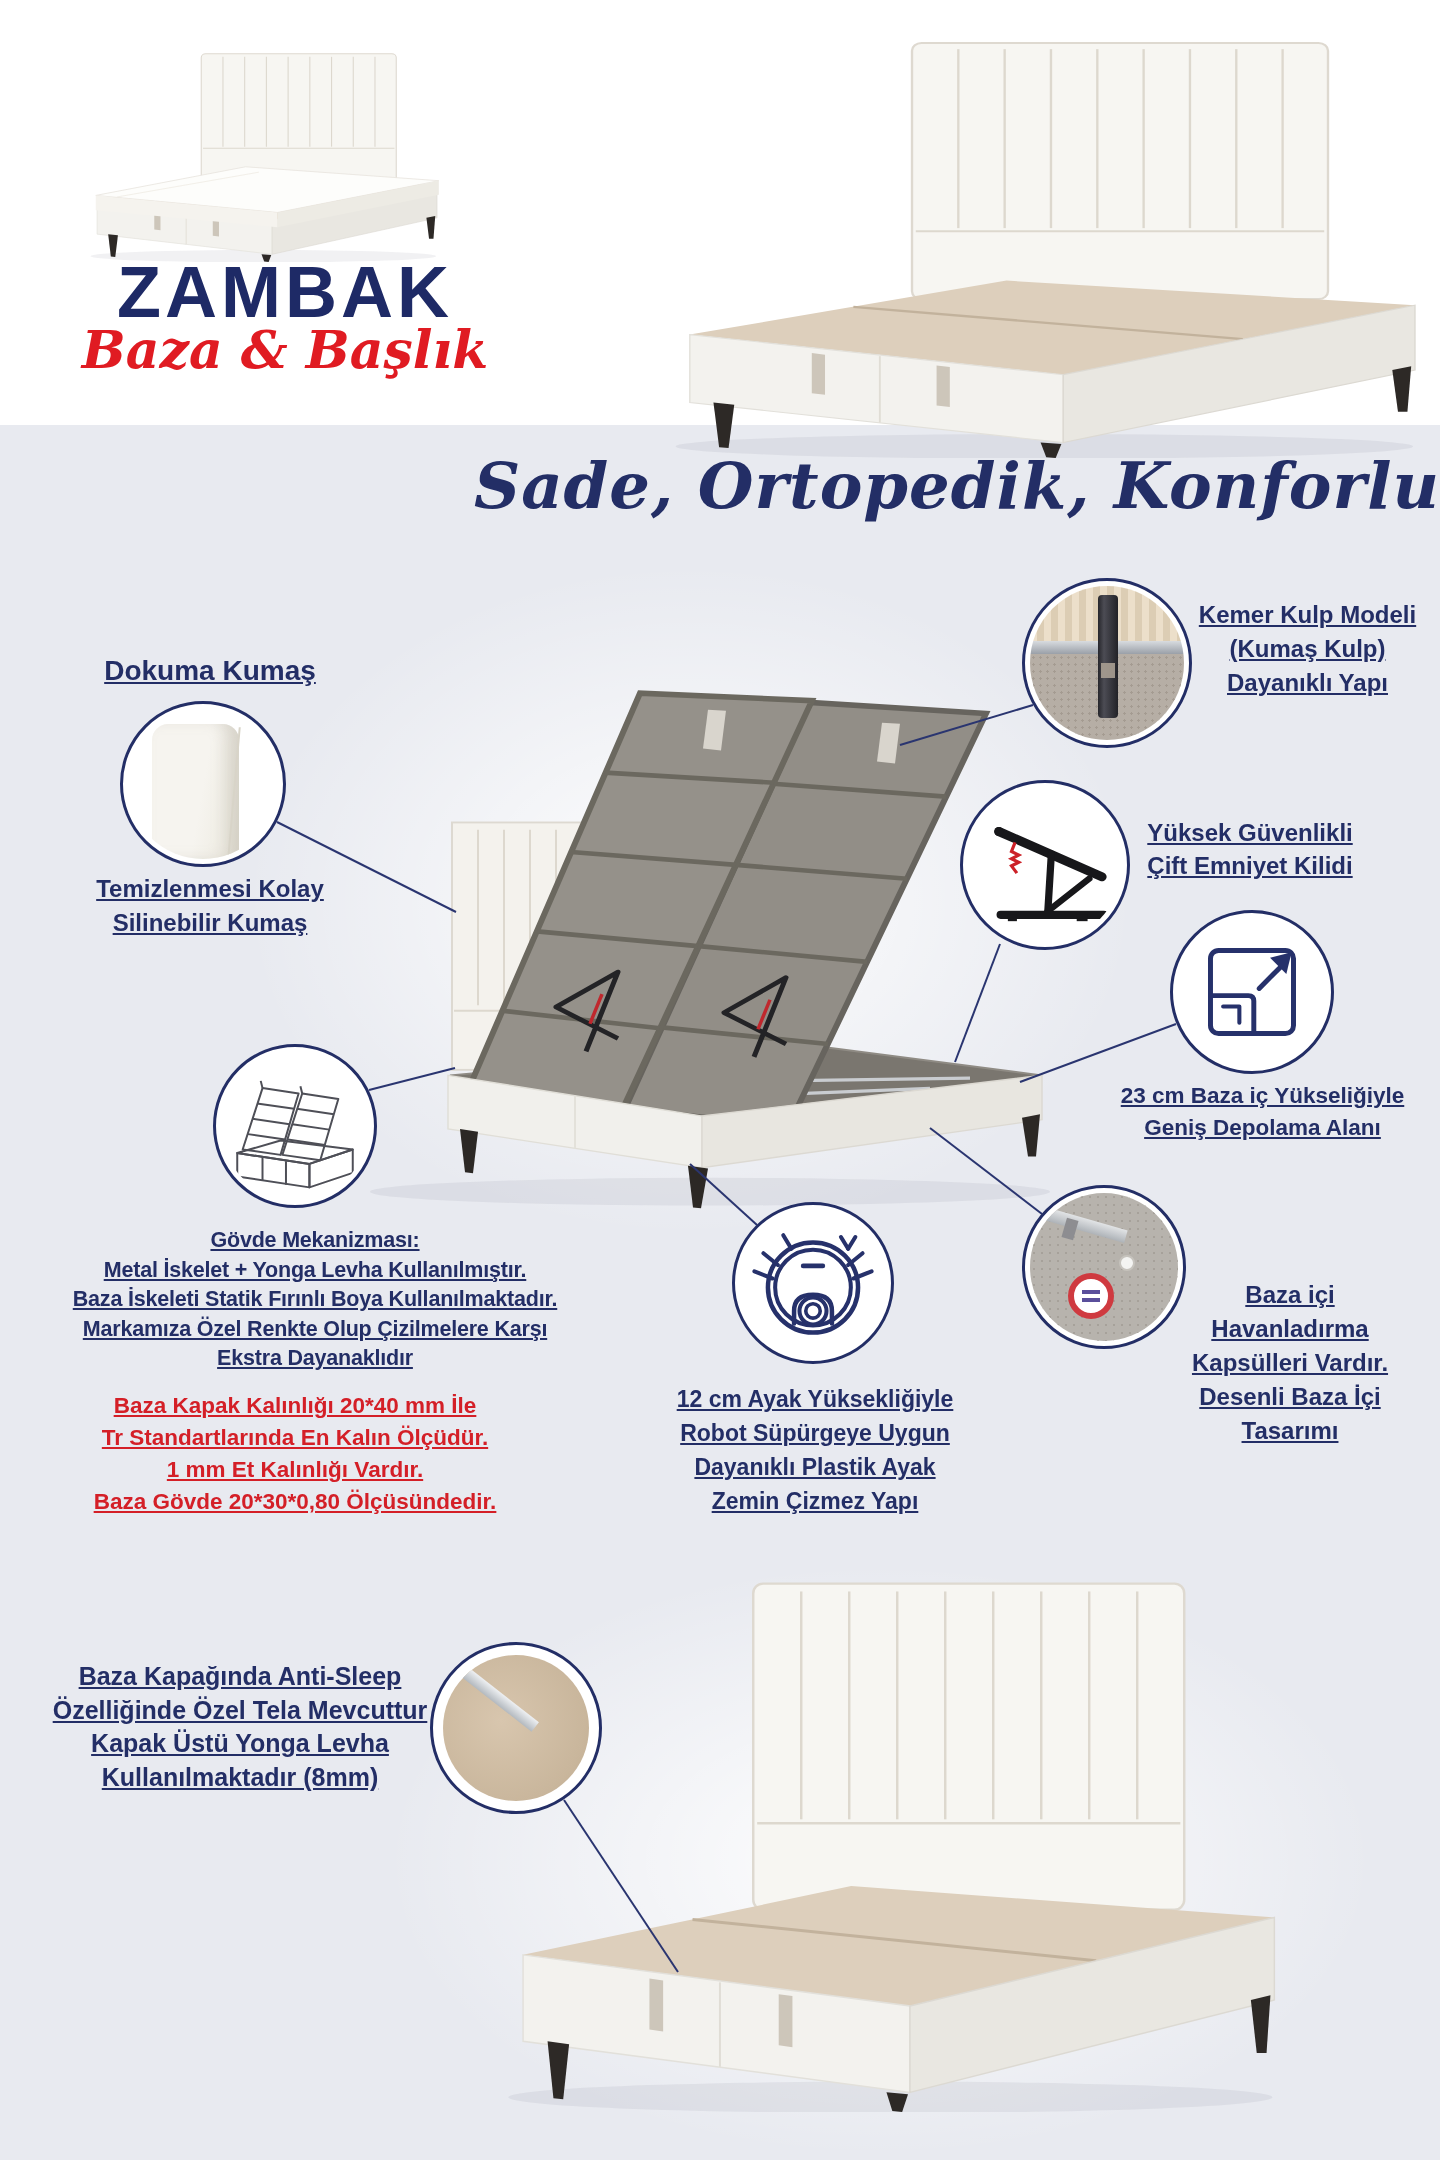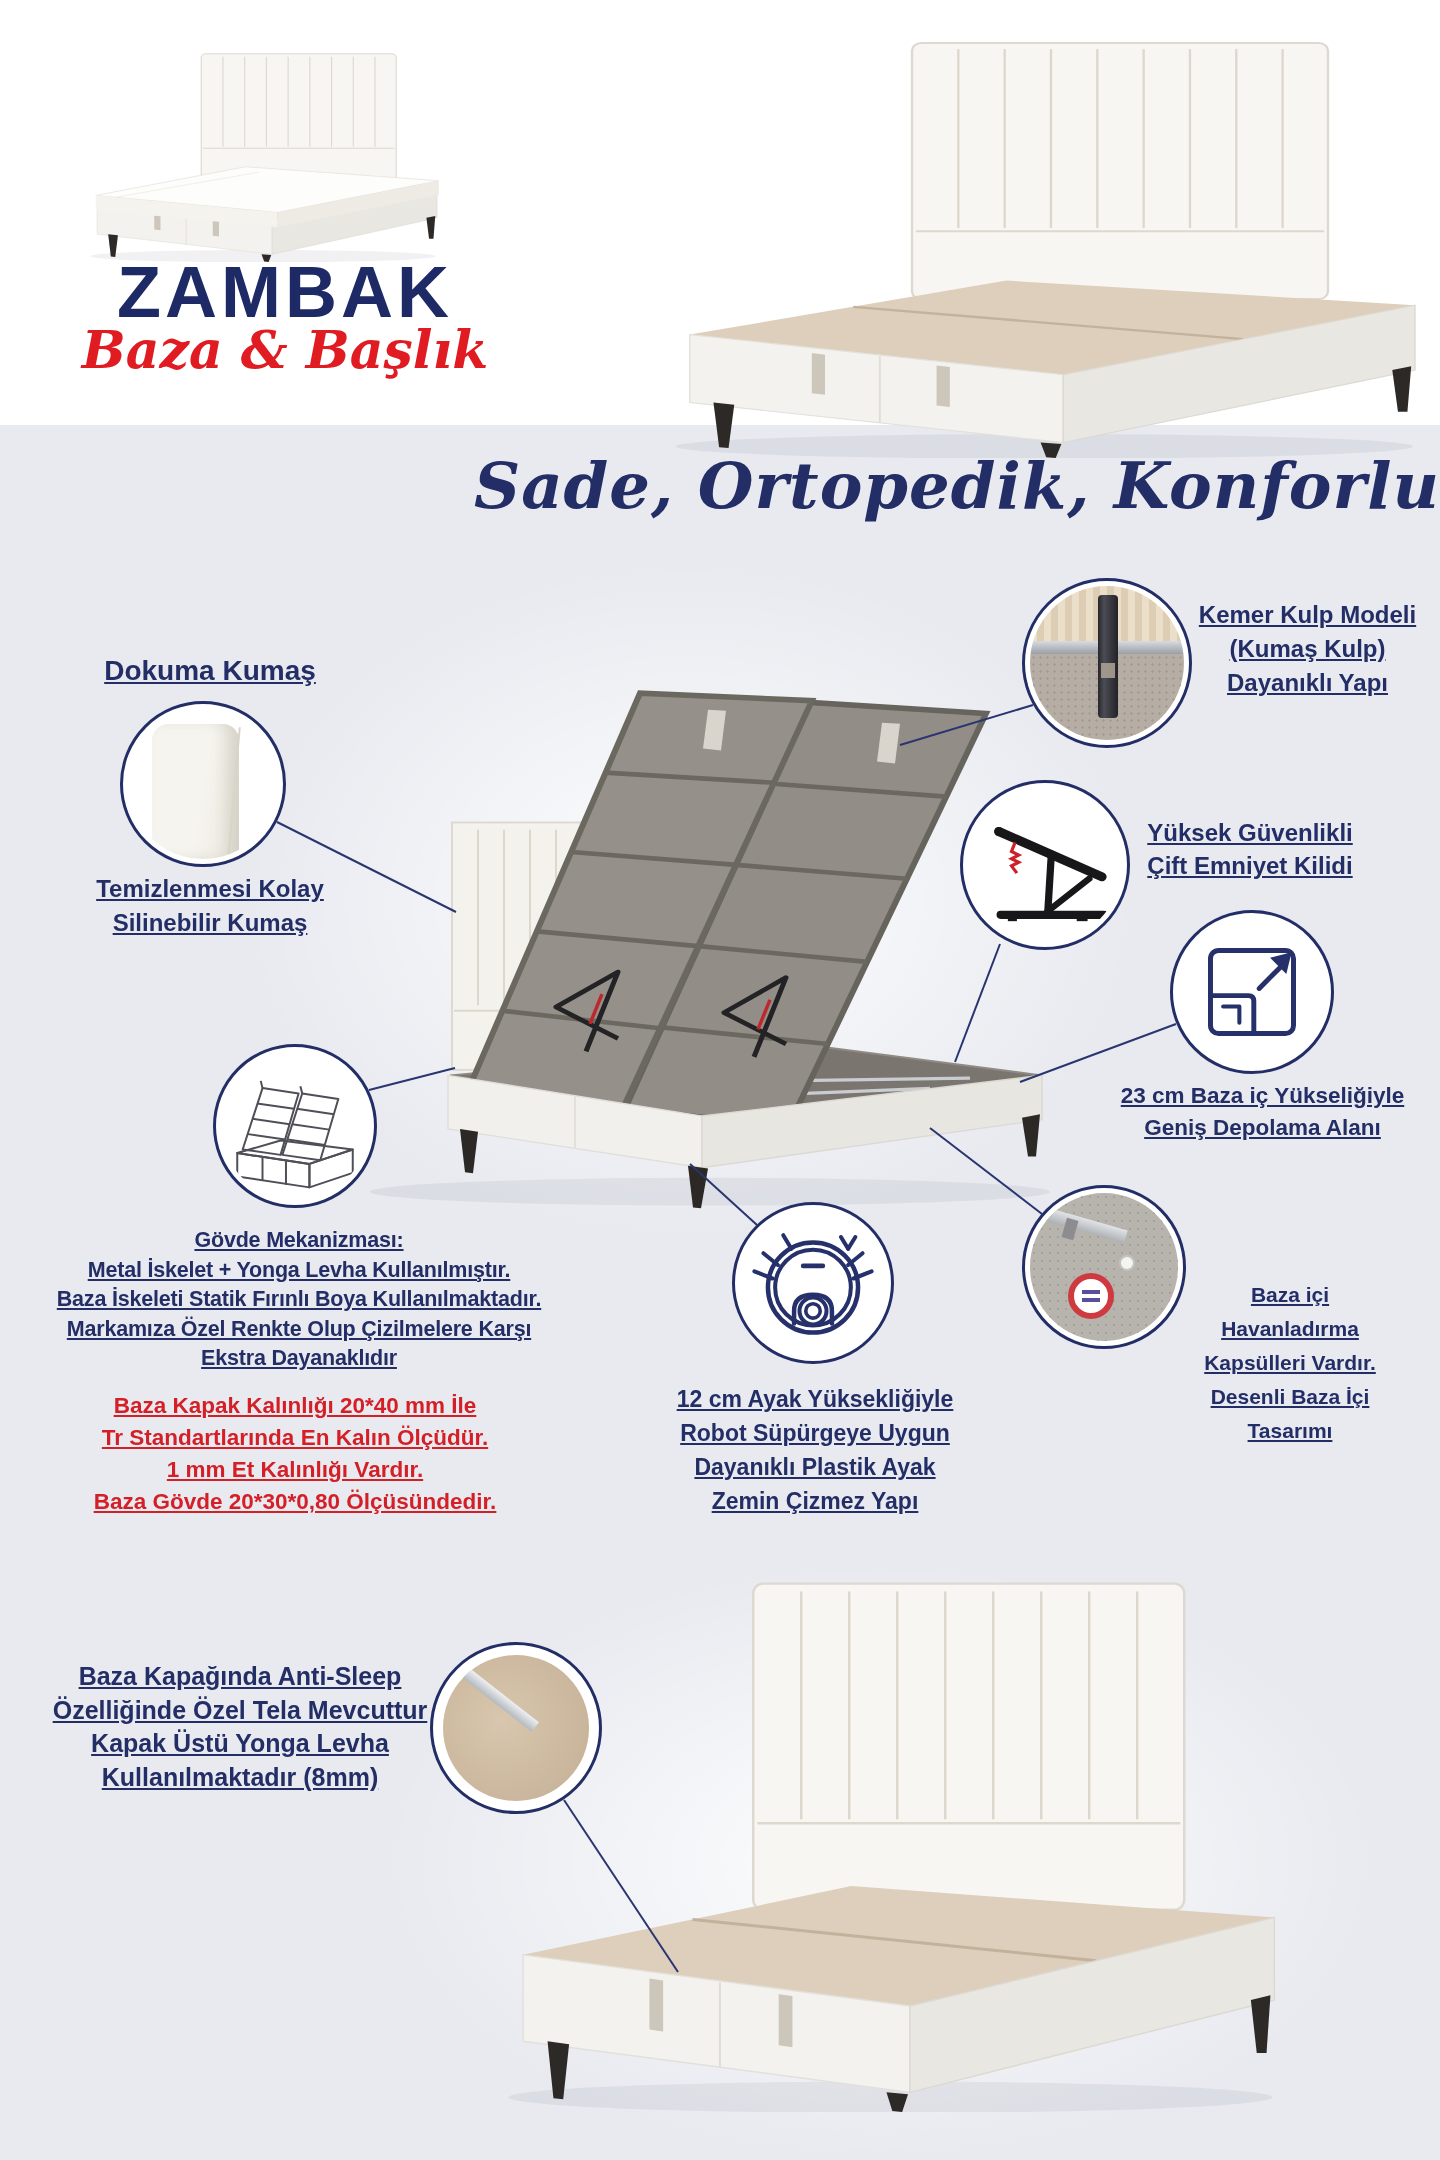--- a/index.html
+++ b/index.html
@@ -32,24 +32,24 @@
   #headline{position:absolute;left:0;right:0;top:448px;z-index:6;text-align:right;
     font-family:"DejaVu Serif",serif;font-style:italic;font-weight:700;font-size:64px;
     color:var(--navy);letter-spacing:1px;}
 
   .blk{position:absolute;z-index:6;text-align:center;white-space:pre-line;font-weight:700;color:var(--navy);text-decoration:underline;}
   #txt-fabric-title{left:70px;top:654px;width:280px;font-size:28px;line-height:34px;}
   #txt-fabric-cap{left:30px;top:872px;width:360px;font-size:24px;line-height:34px;}
   #txt-kemer{left:1175px;top:598px;width:265px;font-size:24px;line-height:34px;}
   #txt-lock{left:1100px;top:816px;width:300px;font-size:24px;line-height:33px;}
   #txt-depolama{left:1090px;top:1080px;width:345px;font-size:22.5px;line-height:32px;}
-  #txt-govde{left:9px;top:1226px;width:580px;font-size:21.5px;line-height:29.5px;letter-spacing:-0.2px;}
+  #txt-govde{left:25px;top:1226px;width:580px;font-size:21.5px;line-height:29.5px;letter-spacing:-0.2px;}
   #txt-red{left:75px;top:1390px;width:440px;font-size:22.5px;line-height:32px;color:var(--red);}
   #txt-robot{left:640px;top:1382px;width:350px;font-size:23px;line-height:34px;}
-  #txt-capsule{left:1155px;top:1278px;width:270px;font-size:21px;line-height:34px;}
+  #txt-capsule{left:1155px;top:1278px;width:270px;font-size:24px;line-height:34px;}
   #txt-antisleep{left:40px;top:1660px;width:400px;font-size:25px;line-height:33.5px;}
 
   .circle{position:absolute;z-index:6;border-radius:50%;border:3px solid var(--navy);background:#fff;}
   .ph{position:absolute;inset:5px;border-radius:50%;overflow:hidden;background:#fff;}
   #c-fabric{left:120px;top:701px;width:166px;height:166px;}
   #c-kemer{left:1022px;top:578px;width:170px;height:170px;}
   #c-lock{left:960px;top:780px;width:170px;height:170px;}
   #c-depolama{left:1170px;top:910px;width:164px;height:164px;}
   #c-wireframe{left:213px;top:1044px;width:164px;height:164px;}
   #c-robot{left:732px;top:1202px;width:162px;height:162px;}

